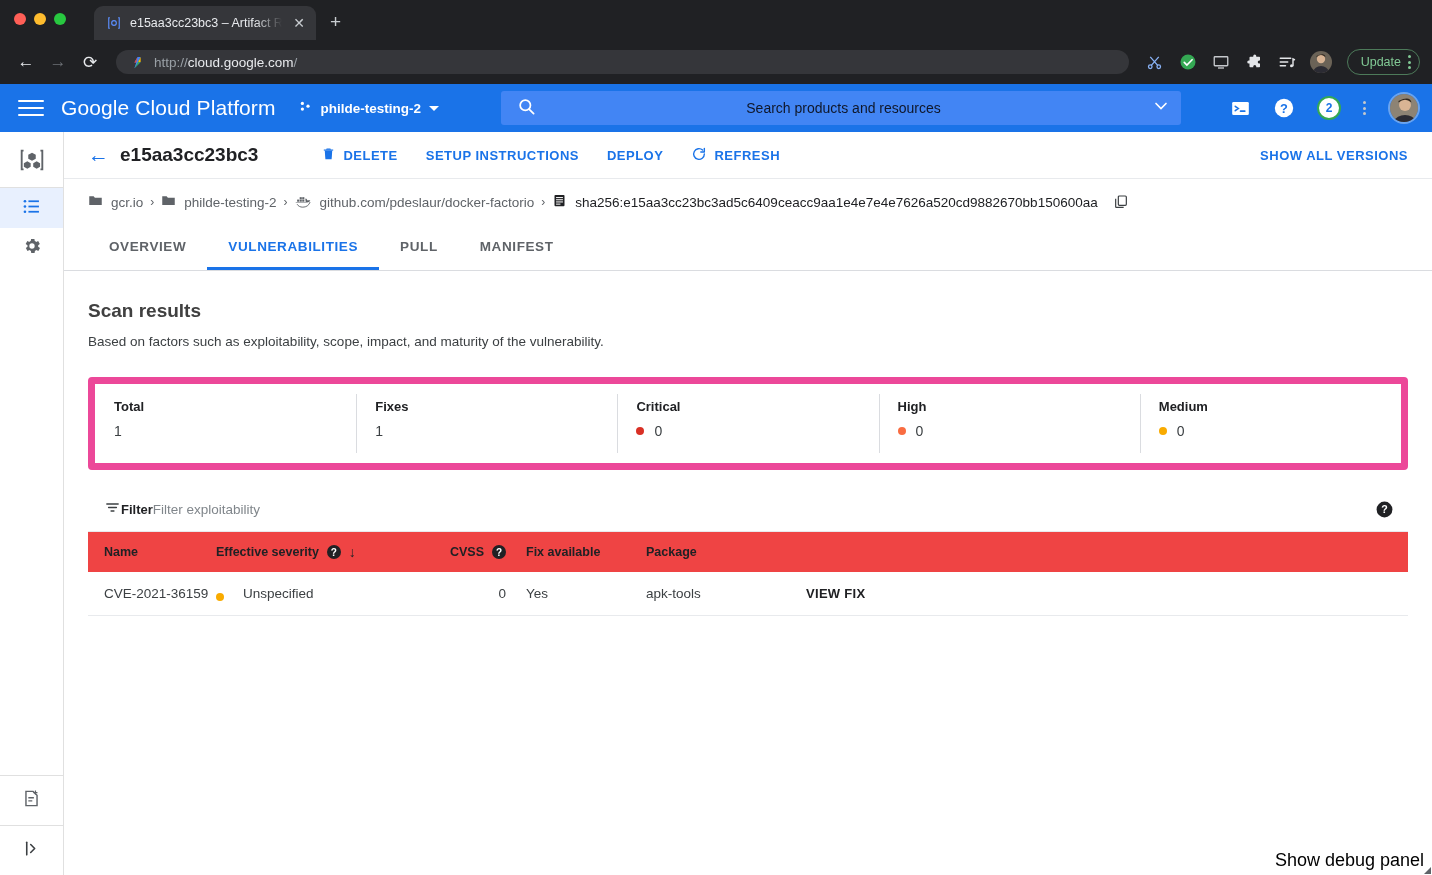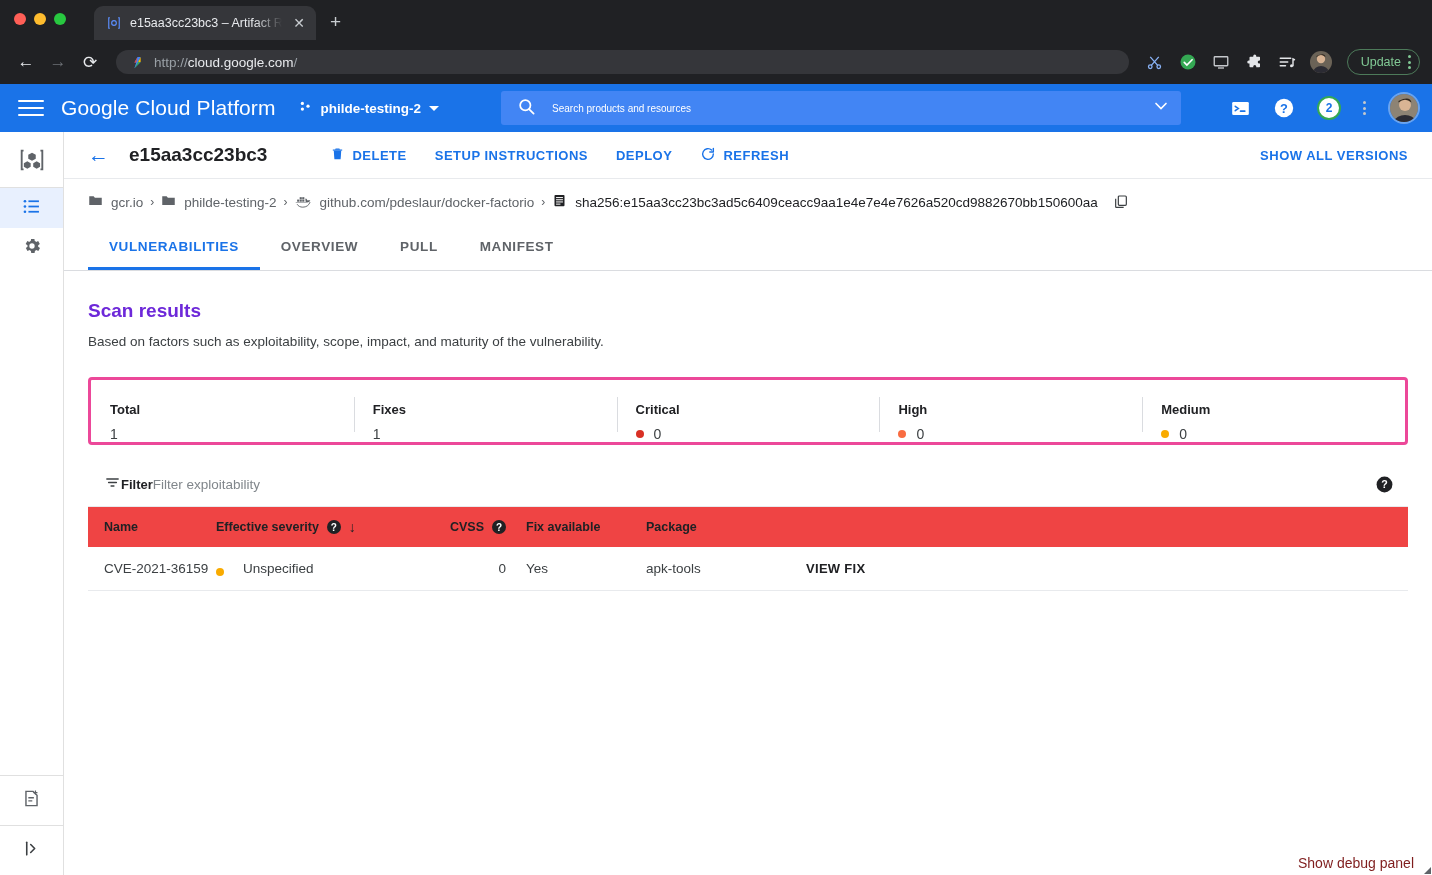--- a/index.html
+++ b/index.html
@@ -72,21 +72,21 @@
   .hamburger i { display: block; height: 2px; background: #fff; border-radius: 1px; }
   .gcp-brand { color: #fff; font-size: 21px; margin-left: 17px; letter-spacing: .1px; cursor: pointer; }
   .project-chip { display: flex; align-items: center; gap: 8px; margin-left: 22px; cursor: pointer; }
   .proj-name { color: #fff; font-size: 13.5px; font-weight: bold; }
   .caret-down { width: 0; height: 0; border-left: 5px solid transparent; border-right: 5px solid transparent; border-top: 5px solid #fff; }
   .gcp-search {
     margin-left: 62px; flex: 1; max-width: 680px; height: 34px;
     background: #4285f4; border-radius: 3px; display: flex; align-items: center;
     padding: 0 10px 0 16px; gap: 16px; cursor: text;
   }
-  .gcp-search .ph { flex: 1; color: #ffffff; font-size: 10px; }
+  .gcp-search .ph { flex: 1; color: #0f172a; font-size: 14px; text-align: center; }
   .gcp-right { margin-left: auto; display: flex; align-items: center; gap: 22px; padding-left: 24px; }
   .hdr-ico { color: #fff; display: flex; align-items: center; justify-content: center; cursor: pointer; }
   .badge-circle {
     width: 24px; height: 24px; border-radius: 50%; background: #fff; color: #1a73e8;
     border: 2px solid #34a853; display: flex; align-items: center; justify-content: center;
     font-size: 12px; font-weight: bold; cursor: pointer;
   }
   .avatar-lg { width: 32px; height: 32px; border-radius: 50%; overflow: hidden; cursor: pointer; border: 2px solid rgba(255,255,255,.35); }
 
   
@@ -102,21 +102,21 @@
   .rail-spacer { flex: 1; }
   .rail-bottom { height: 50px; display: flex; align-items: center; justify-content: center; border-top: 1px solid #e0e0e0; cursor: pointer; }
 
   .content { flex: 1; display: flex; flex-direction: column; min-width: 0; position: relative; }
 
   .page-title-bar {
     height: 47px; display: flex; align-items: center; padding: 0 24px 0 24px; gap: 0;
     border-bottom: 1px solid #e8eaed;
   }
   .back-arrow { color: #1a73e8; font-size: 21px; cursor: pointer; width: 24px; display: flex; align-items: center; }
-  .page-title { font-size: 19px; color: #202124; font-weight: bold; margin-left: 17px; }
+  .page-title { font-size: 19px; color: #202124; font-weight: bold; margin-left: 8px; }
   .actions { display: flex; align-items: center; gap: 0; margin-left: 49px; }
   .act {
     display: flex; align-items: center; gap: 7px; color: #1a73e8;
     font-size: 13px; font-weight: bold; letter-spacing: .5px;
     padding: 6px 14px; cursor: pointer; white-space: nowrap;
   }
   .show-all { margin-left: auto; color: #1a73e8; font-size: 13px; font-weight: bold; letter-spacing: .5px; cursor: pointer; }
 
   .breadcrumb { display: flex; align-items: center; padding: 14px 24px 8px 24px; gap: 7px; font-size: 13.5px; }
   .crumb { display: flex; align-items: center; gap: 8px; color: #5f6368; cursor: pointer; white-space: nowrap; }
@@ -125,26 +125,26 @@
   .copy-btn { margin-left: 8px; cursor: pointer; color: #3c4043; display: flex; align-items: center; }
 
   .tabs { display: flex; align-items: flex-end; padding: 0 24px; border-bottom: 1px solid #dadce0; margin-top: 6px; }
   .tab-item {
     padding: 14px 21px 13px 21px; font-size: 13.5px; font-weight: bold;
     letter-spacing: .6px; color: #5f6368; cursor: pointer; border-bottom: 3px solid transparent;
   }
   .tab-item.active { color: #1a73e8; border-bottom-color: #1a73e8; }
 
   .main-scroll { flex: 1; overflow: hidden; padding: 0 24px; }
-  .section-title { font-size: 19px; font-weight: bold; color: #6d28d9; margin-top: 29px; }
+  .section-title { font-size: 19px; font-weight: bold; color: #404040; margin-top: 29px; }
   .section-sub { font-size: 13.5px; color: #3c4043; margin-top: 12px; }
 
   .stats-card {
-    margin-top: 28px; border: 3px solid #ec4899; border-radius: 4px;
-    display: flex; height: 68px; background: #fff; align-items: flex-end;
+    margin-top: 28px; border: 7px solid #ec4899; border-radius: 4px;
+    display: flex; height: 93px; background: #fff;
   }
   .stat { flex: 1; padding: 15px 0 0 19px; position: relative; }
   .stat + .stat::before {
     content: ""; position: absolute; left: 0; top: 10px; bottom: 10px; width: 1px; background: #dadce0;
   }
   .stat-label { font-size: 13px; font-weight: bold; color: #202124; }
   .stat-value { font-size: 14px; color: #3c4043; margin-top: 9px; display: flex; align-items: center; gap: 10px; }
   .sev-dot { width: 8px; height: 8px; border-radius: 50%; display: inline-block; }
 
   .filterbar {
@@ -178,22 +178,22 @@
   .col-action { }
 
   .qmark {
     width: 14px; height: 14px; border-radius: 50%; background: #202124; color: #fff;
     font-size: 10px; font-weight: bold; display: inline-flex; align-items: center;
     justify-content: center; cursor: pointer; flex: 0 0 14px;
   }
   .sort-arrow { color: #202124; font-size: 14px; cursor: pointer; }
 
   .debug-link {
-    position: absolute; right: 18px; bottom: 4px; color: #7f1d1d;
-    font-size: 14px; cursor: pointer;
+    position: absolute; right: 8px; bottom: 4px; color: #000000;
+    font-size: 18px; cursor: pointer;
   }
   .resize-grip { position: absolute; right: 1px; bottom: 1px; width: 0; height: 0;
     border-left: 7px solid transparent; border-bottom: 7px solid #5f6368; }
 </style>
 </head>
 <body>
 
 <div class="browser-chrome">
   <div class="tabstrip">
     <div class="traffic">
@@ -478,22 +478,22 @@
       </span>
       <span class="copy-btn">
         <svg width="16" height="16" viewBox="0 0 24 24" fill="none" stroke="#3c4043" stroke-width="1.8">
           <rect x="8" y="3" width="12" height="14" rx="1.5"></rect>
             <path d="M16 20H5a1 1 0 0 1-1-1V7"></path>
         </svg>
       </span>
     </div>
 
     <div class="tabs">
+      <span class="tab-item">OVERVIEW</span>
       <span class="tab-item active">VULNERABILITIES</span>
-      <span class="tab-item">OVERVIEW</span>
       <span class="tab-item">PULL</span>
       <span class="tab-item">MANIFEST</span>
     </div>
 
     <div class="main-scroll">
       <div class="section-title">Scan results</div>
       <div class="section-sub">Based on factors such as exploitability, scope, impact, and maturity of the vulnerability.</div>
 
       <div class="stats-card">
         <div class="stat">

